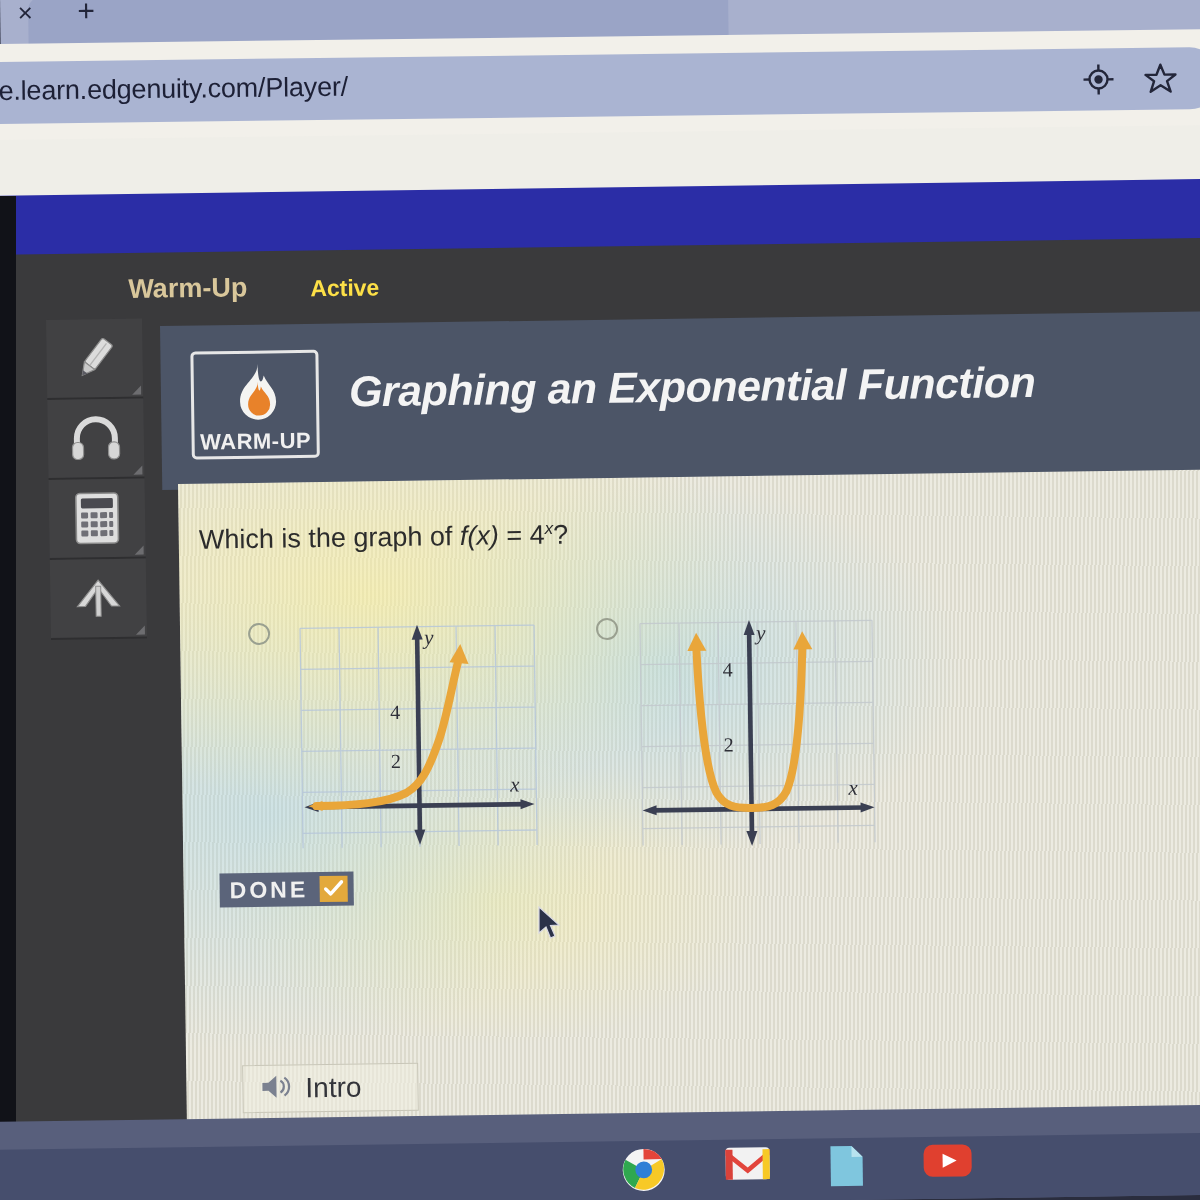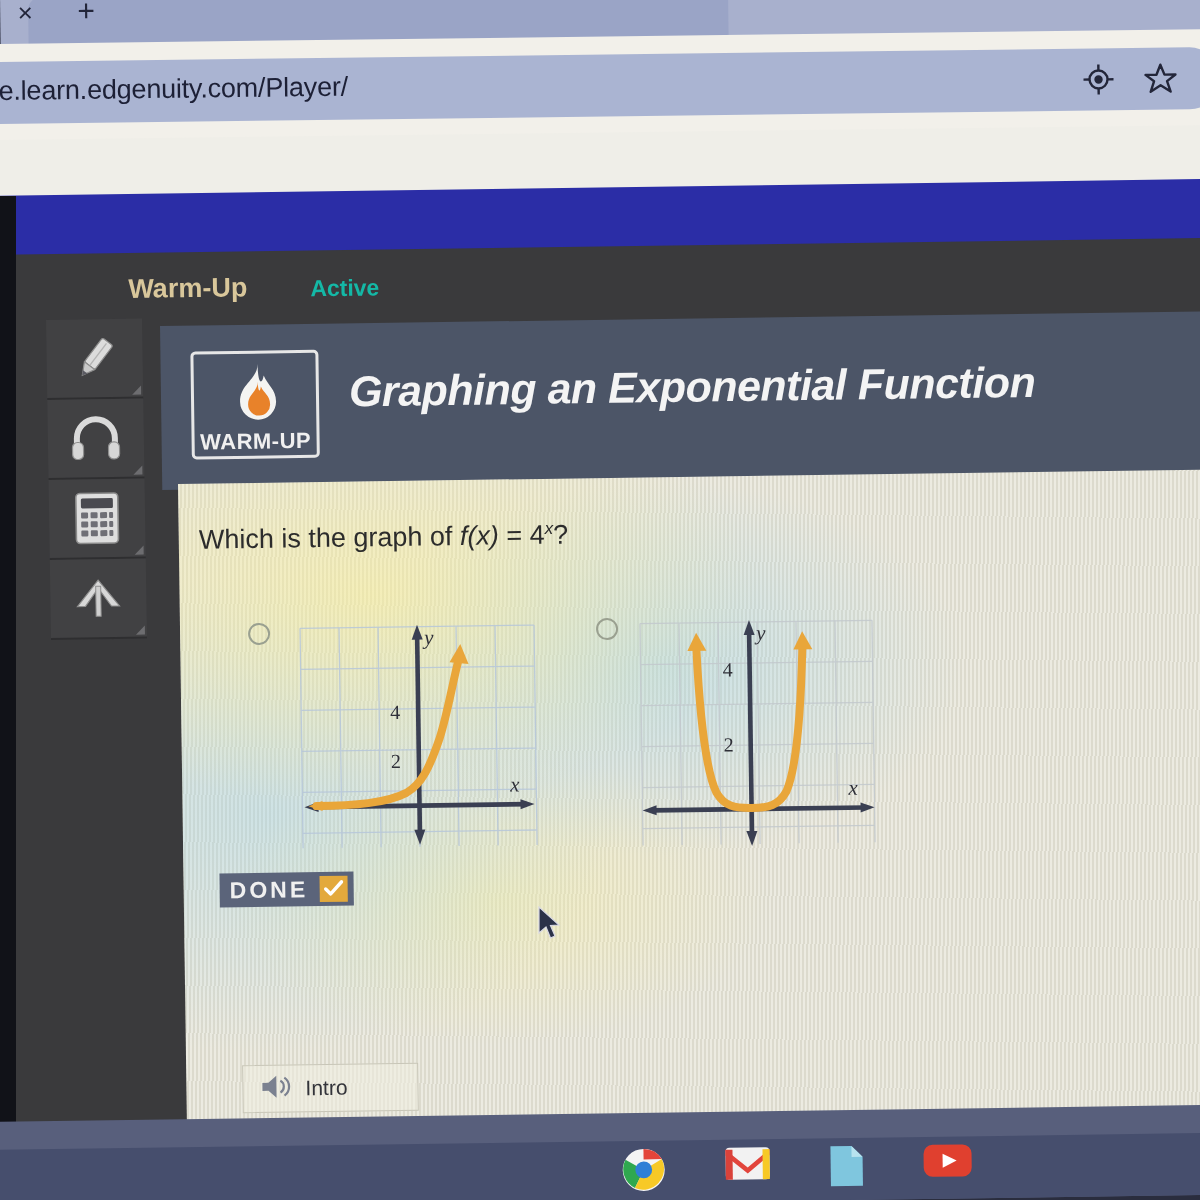--- a/index.html
+++ b/index.html
@@ -106,21 +106,21 @@
     transform-origin: left top;
   }
   .crumb-warmup {
     position: absolute; left: 8px; top: 4px;
     font-size: 27px; font-weight: bold;
     color: #d9c79b;
   }
   .crumb-active {
     position: absolute; left: 190px; top: 8px;
     font-size: 23px; font-weight: bold;
-    color: #14b8a6;
+    color: #fde047;
   }
 
   
   .rail {
     position: absolute; left: 46px; top: 320px;
     width: 96px; height: 326px;
     transform: rotate(-0.9deg);
     transform-origin: left top;
   }
   .rail-btn {
@@ -229,21 +229,21 @@
   }
 
   .intro-btn {
     position: absolute; left: 56px; top: 582px;
     width: 176px; height: 48px;
     border: 1px solid #c8c6b8;
     background: rgba(240,238,226,.55);
     display: flex; align-items: center; gap: 12px;
     padding-left: 16px;
   }
-  .intro-label { font-size: 21px; color: #33343a; font-weight: 500; }
+  .intro-label { font-size: 28px; color: #33343a; font-weight: 500; }
 
   
   .cursor { position: absolute; left: 537px; top: 905px; }
 
   
   .taskbar-outer {
     position: absolute; left: -10px; top: 1122px;
     width: 1230px; height: 90px;
     background: #585f7c;
     transform: rotate(-0.8deg);

